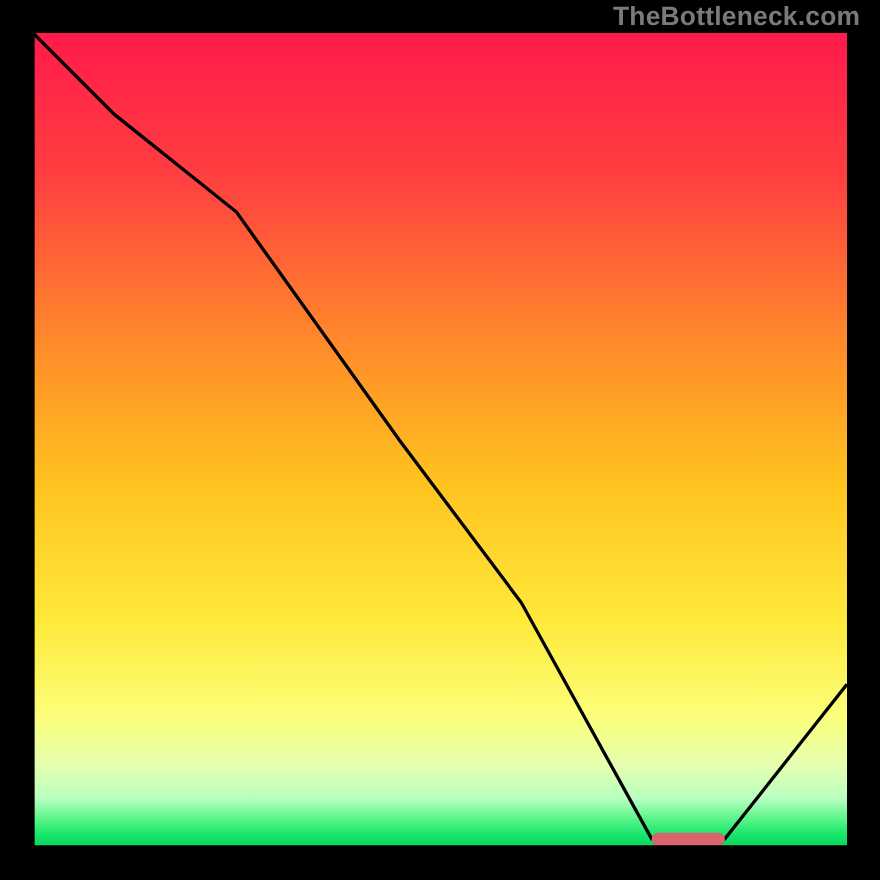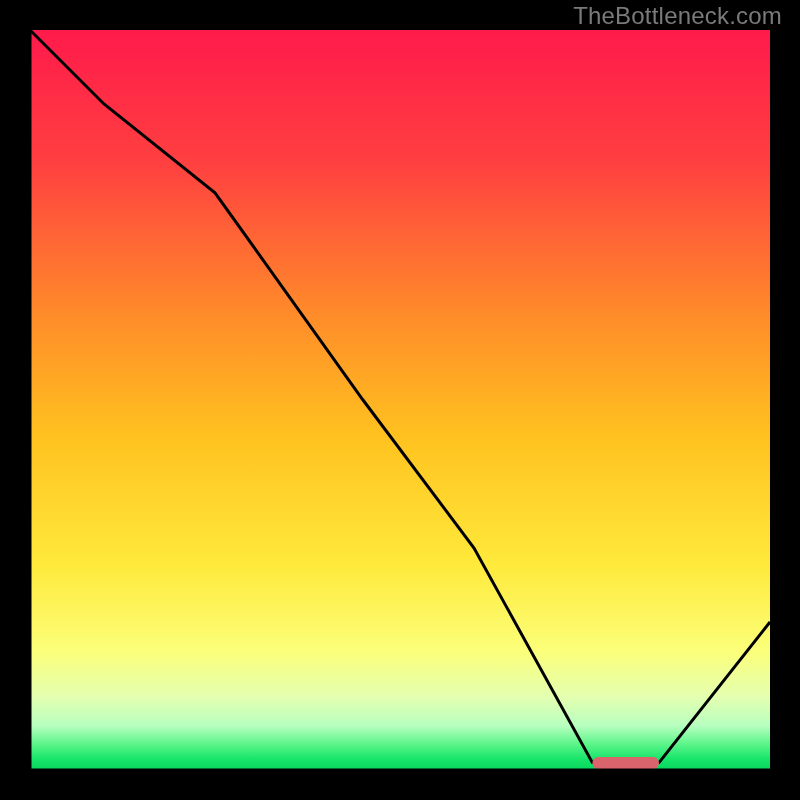--- a/index.html
+++ b/index.html
@@ -15,21 +15,21 @@
     position: relative;
     width: 800px;
     height: 800px;
   }
   .watermark {
     position: absolute;
     top: 2px;
     right: 18px;
     color: #7a7a7a;
     font-size: 24px;
-    font-weight: 400;
+    font-weight: 700;
     letter-spacing: 0.2px;
     z-index: 5;
     text-align: center;
   }
   svg {
     display: block;
   }
 </style>
 </head>
 <body>

